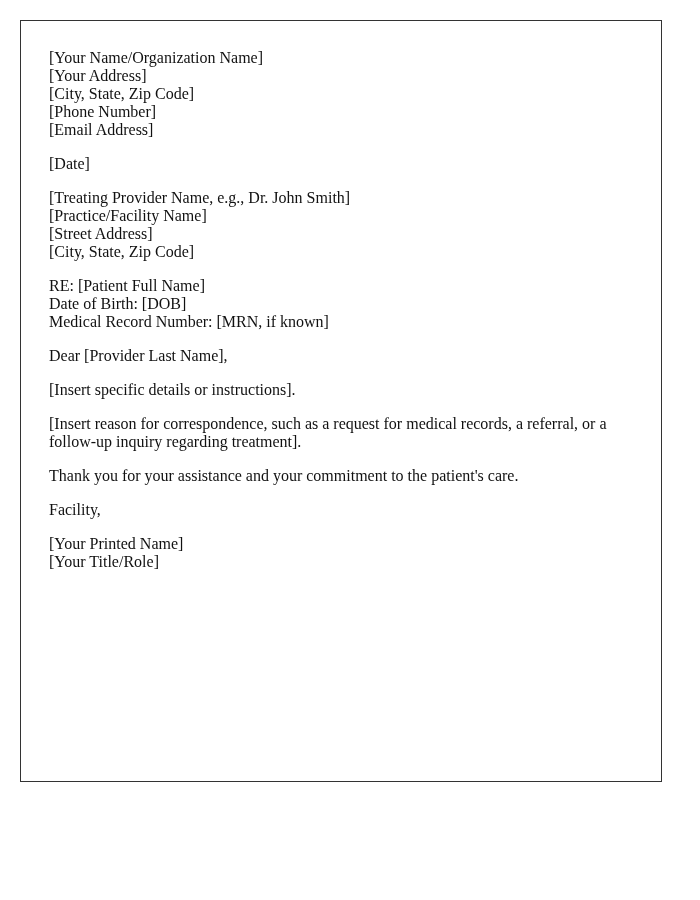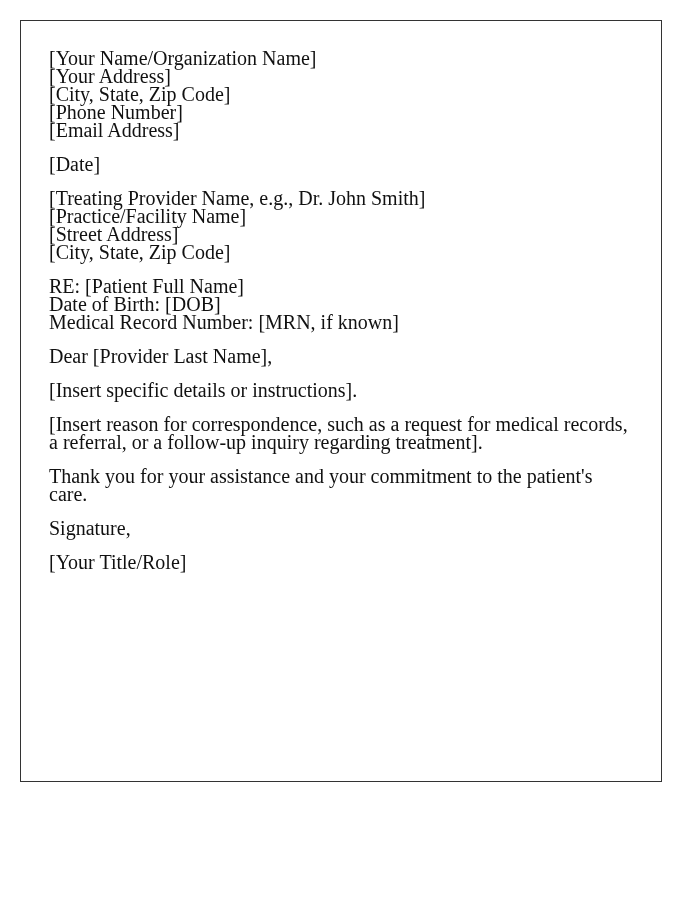--- a/index.html
+++ b/index.html
@@ -21,21 +21,21 @@
       width: 640px;
       height: 760px;
       border: 1px solid #333333;
       box-sizing: content-box;
     }
     .content {
       position: absolute;
       left: 28px;
       top: 28px;
       right: 28px;
-      font-size: 20px;
+      font-size: 16px;
       line-height: 18px;
     }
     .block {
       margin: 0 0 16px 0;
     }
     .line {
       display: block;
     }
     .bold {
       font-weight: normal;
@@ -73,20 +73,21 @@
     </div>
 
     <p class="block">Dear [Provider Last Name],</p>
 
     <p class="block">[Insert specific details or instructions].</p>
 
     <p class="block">[Insert reason for correspondence, such as a request for medical records, a referral, or a follow-up inquiry regarding treatment].</p>
 
     <p class="block">Thank you for your assistance and your commitment to the patient's care.</p>
 
-    <p class="block">Signature,</p>
+    <p class="block">Facility,</p>
 
     <div class="block">
+      <span class="line">[Your Printed Name]</span>
       <span class="line">[Your Title/Role]</span>
     </div>
 
   </div>
 </div>
 
 </body></html>

